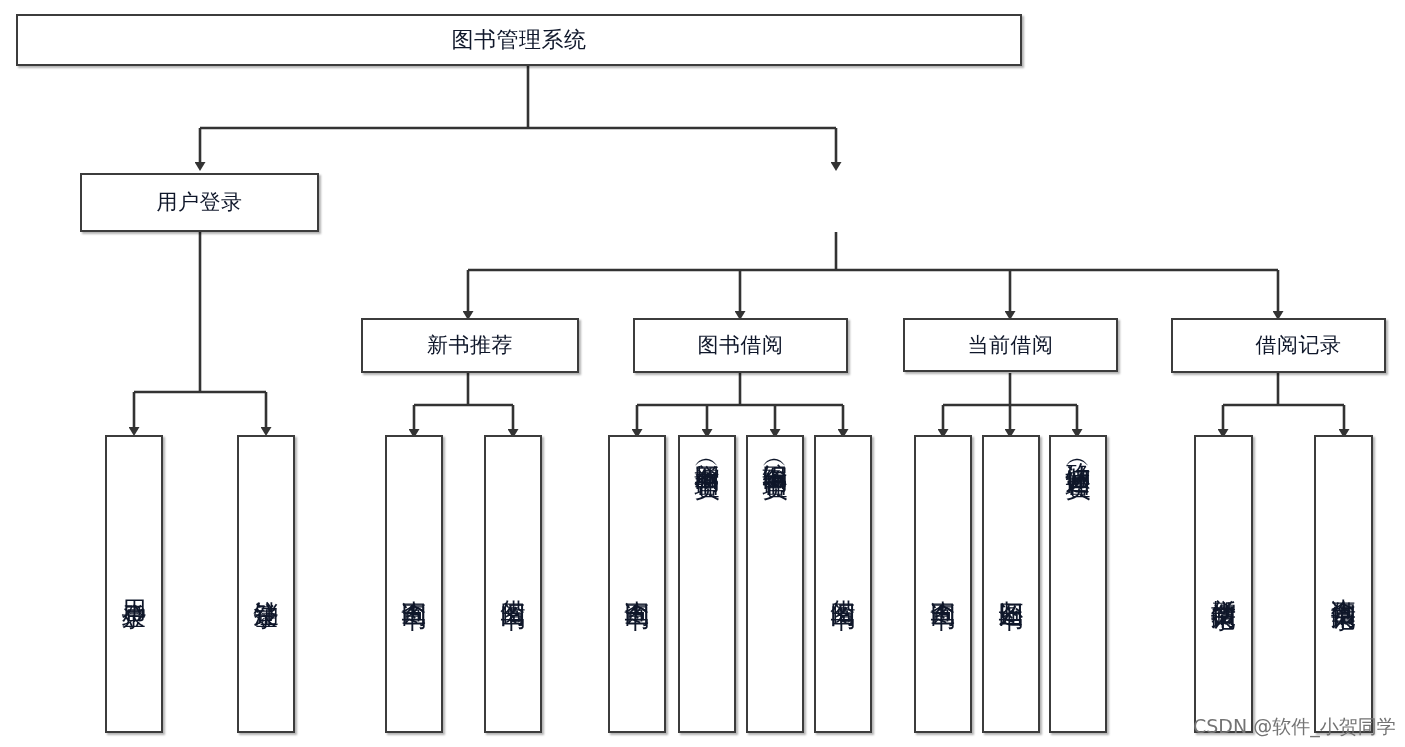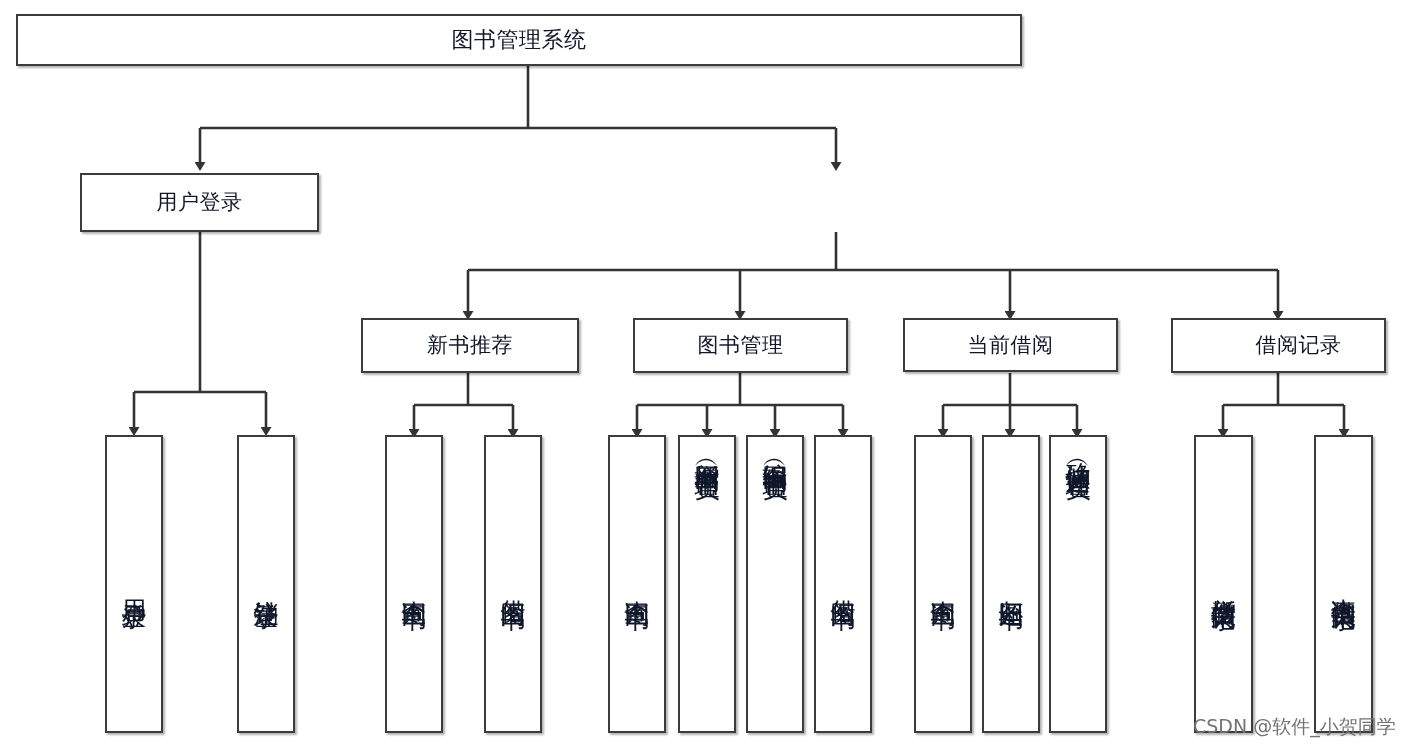--- a/index.html
+++ b/index.html
@@ -139,21 +139,21 @@
   </div>
 
   <div class="node horiz" style="left:80px; top:173px; width:239px; height:59px;">
     <span class="node-label">用户登录</span>
   </div>
 
   <div class="node horiz" style="left:361px; top:318px; width:218px; height:55px;">
     <span class="node-label">新书推荐</span>
   </div>
   <div class="node horiz" style="left:633px; top:318px; width:215px; height:55px;">
-    <span class="node-label">图书管理</span>
+    <span class="node-label">图书借阅</span>
   </div>
   <div class="node horiz" style="left:903px; top:318px; width:215px; height:54px;">
     <span class="node-label">当前借阅</span>
   </div>
   <div class="node horiz" style="left:1171px; top:318px; width:215px; height:55px;padding-left:40px;">
     <span class="node-label">借阅记录</span>
   </div>
 
   <div class="node vert centered" style="left:105px; top:435px; width:58px; height:298px;">
     <span class="node-label">用户登录</span>

